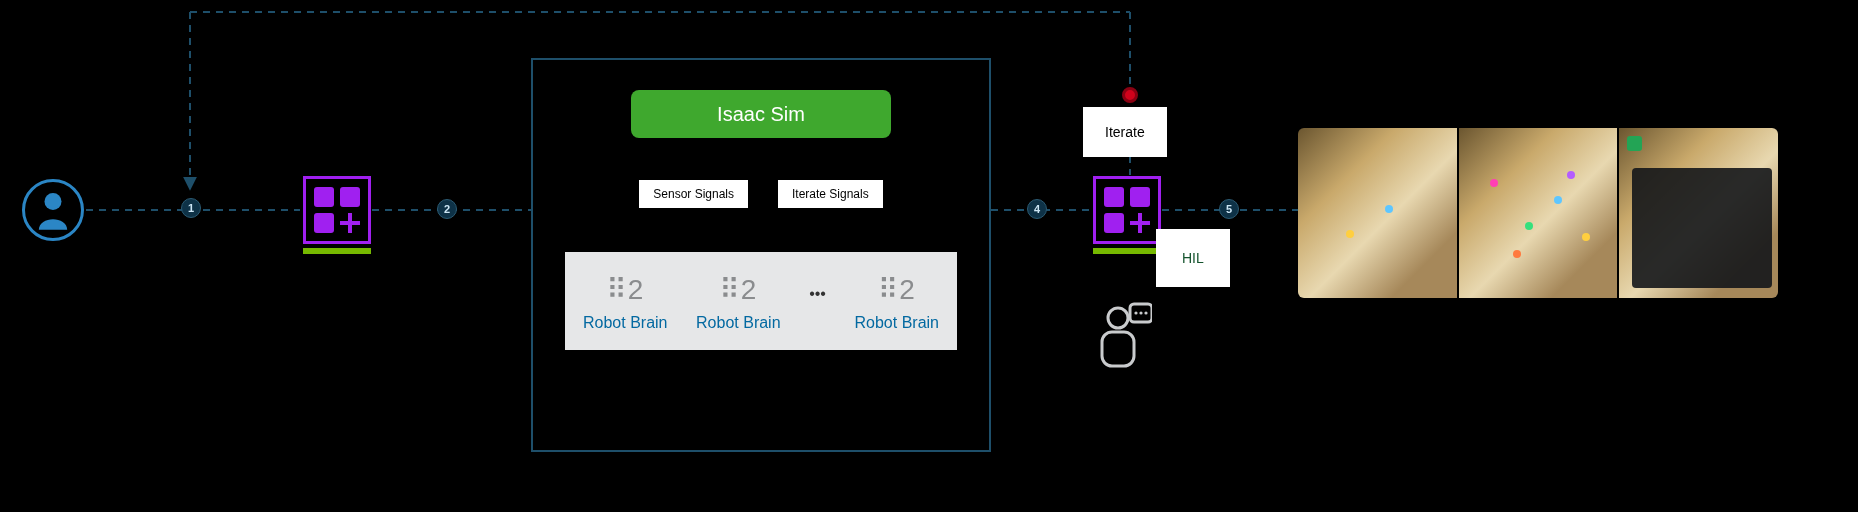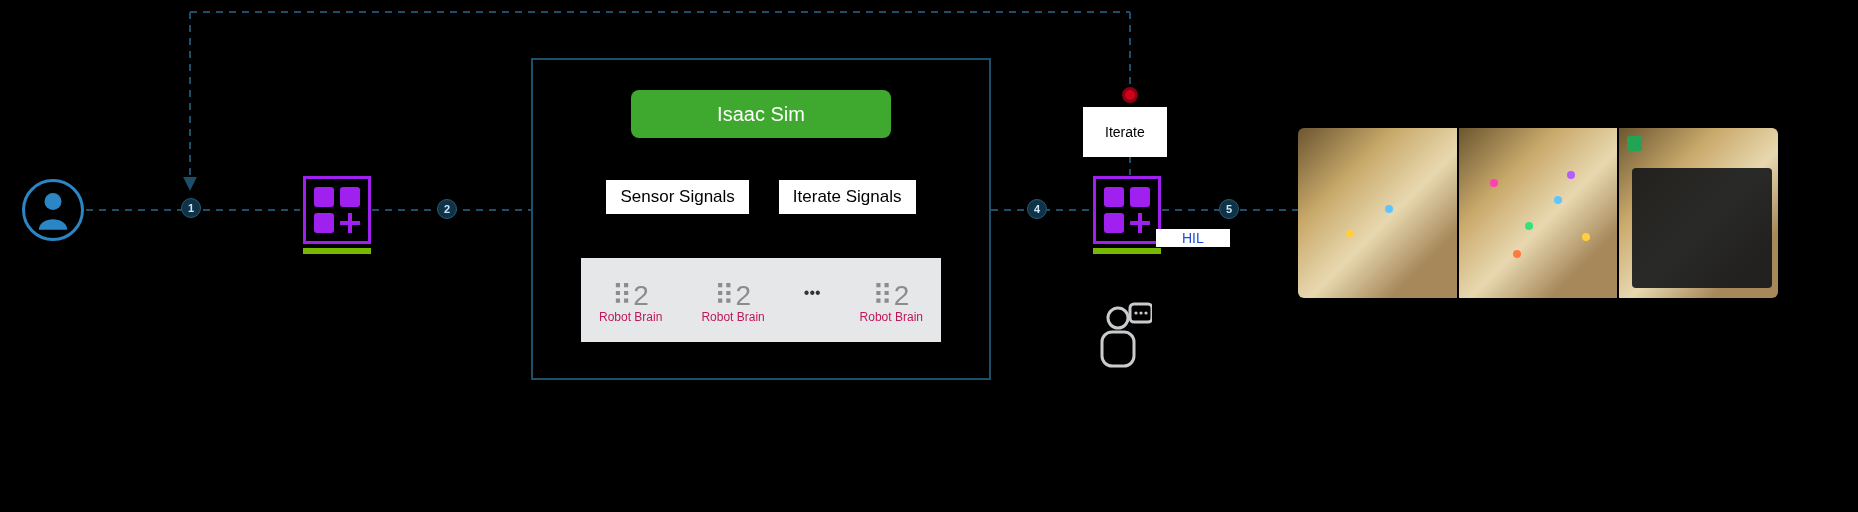--- a/index.html
+++ b/index.html
@@ -66,73 +66,73 @@
     display: flex; align-items: center; justify-content: center;
     position: absolute;
     border: 1px solid #2b5a72;
   }
 
   
   .sim-box {
     position: absolute;
     border: 2px solid #1e4f6a;
     background: #000;
-    width: 460px; height: 322px;
+    width: 460px; height: 394px;
     left: 531px; top: 58px;
-    padding: 30px 48px 26px;
+    padding: 30px 32px 26px;
     display: flex; flex-direction: column; align-items: center;
   }
   .isaac-btn {
     background: #3fa82e;
     color: #fff;
     font-size: 20px;
     border-radius: 8px;
     width: 260px; height: 48px;
     display: flex; align-items: center; justify-content: center;
     margin-bottom: 42px;
   }
   .sig-row { display: flex; gap: 30px; margin-bottom: 44px; }
   .sig {
     background: #fff; color: #000;
-    font-size: 17px;
+    font-size: 12px;
     padding: 7px 14px;
     white-space: nowrap;
   }
   .brain-panel {
     background: #e6e7e8;
     width: 100%;
     padding: 24px 18px 18px;
     display: flex; align-items: flex-start; justify-content: space-between;
   }
   .brain { text-align: center; }
   .brain .glyph {
     color: #8a8c8e; font-size: 28px; line-height: 1; letter-spacing: 1px;
   }
-  .brain .lbl { color: #be185d; font-size: 12px; }
+  .brain .lbl { color: #0369a1; font-size: 16px; margin-top: 10px; }
   .ellipsis { color: #333; font-size: 16px; align-self: center; margin-top: -20px; }
 
   
   .iterate-box {
     position: absolute;
     background: #fff; color: #000;
     font-size: 14px; padding: 17px 22px;
     left: 1083px; top: 107px;
   }
   .red-dot {
     position: absolute;
     width: 16px; height: 16px; border-radius: 50%;
     background: #d0021b; border: 3px solid #8a0112;
     left: 1122px; top: 87px;
   }
 
   
   .hil-box {
     position: absolute;
-    background: #fff; color: #1d4ed8;
-    font-size: 14px; padding: 1px 26px;
+    background: #fff; color: #14532d;
+    font-size: 14px; padding: 21px 26px;
     left: 1156px; top: 229px;
   }
 
   
   .hil-icon {
     position: absolute;
     left: 1092px; top: 302px;
     width: 60px; height: 72px;
   }
 

